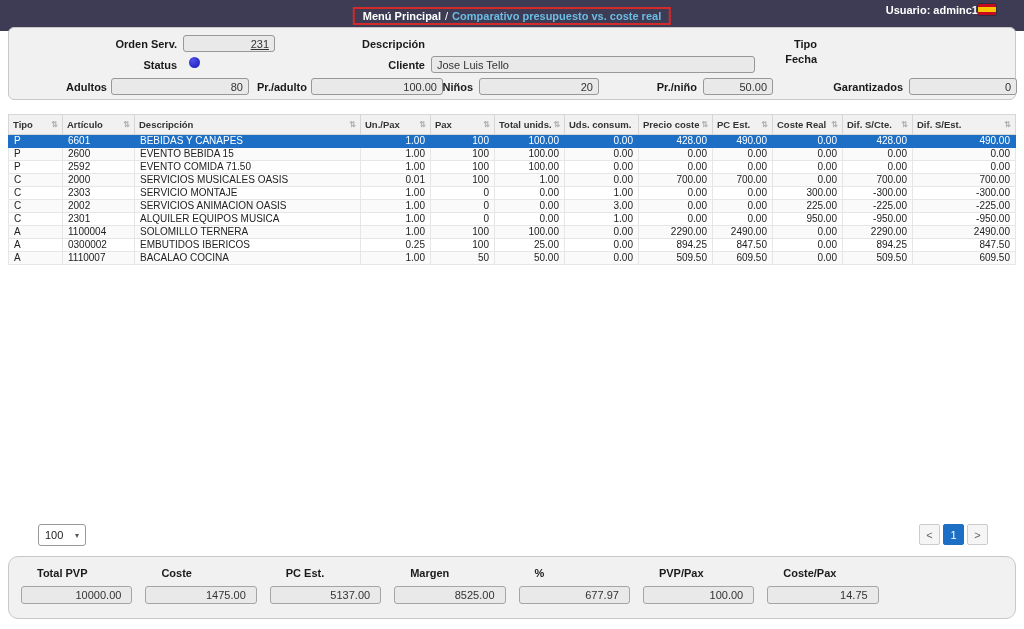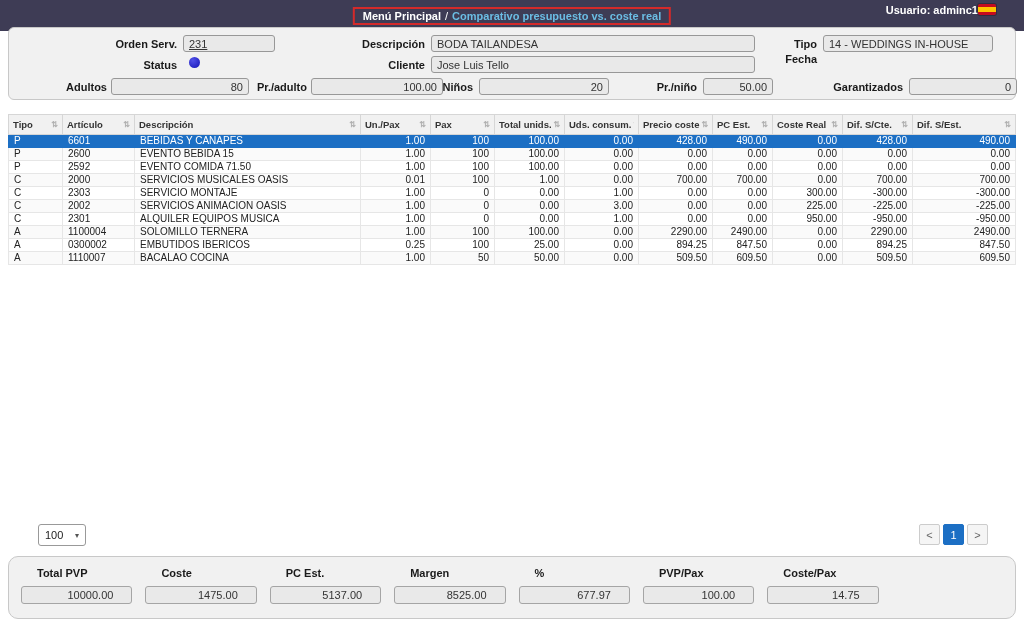--- a/index.html
+++ b/index.html
@@ -13,21 +13,21 @@
   .bc-sep { color:#ffffff; font-size:11px; margin:0 4px; }
   .bc-current { color:#6bbde4; font-weight:bold; font-size:11px; }
   .user-area { position:absolute; right:28px; top:0; height:19px; display:flex; align-items:center; }
   .user-label { color:#fff; font-weight:bold; font-size:11px; }
   .flag { width:18px; height:11px; border-radius:2px; background:linear-gradient(to bottom,#c60b1e 0 27%,#ffc400 27% 73%,#c60b1e 73% 100%); box-shadow:0 0 0 1px rgba(0,0,0,.25); }
 
   
   .header-box { position:absolute; left:8px; top:27px; width:1008px; height:73px; background:#f1f1f1; border:1px solid #c8c8c8; border-radius:6px; }
   .lbl { position:absolute; font-size:11px; font-weight:bold; color:#1a1a1a; text-align:right; line-height:17px; white-space:nowrap; }
   .inp { position:absolute; height:17px; background:#e9e9e9; border:1px solid #989898; border-radius:3px; font-family:inherit; font-size:11px; color:#333; padding:0 5px; }
-  .inp.center { text-align:left;text-decoration:underline; }
+  .inp.center { text-align:right;text-decoration:underline; }
   .inp.right  { text-align:right; }
   .status-dot { position:absolute; left:180px; top:29px; width:11px; height:11px; border-radius:50%; background:radial-gradient(circle at 35% 30%, #5050e8, #1515b5); }
 
   
   .grid { position:absolute; left:8px; top:114px; width:1008px; border-collapse:collapse; table-layout:fixed; }
   .grid th { background:#f1f1f1; border:1px solid #d6d6d6; height:20px; padding:0 4px; font-size:9.5px; color:#333; font-weight:bold; }
   .th-inner { display:flex; justify-content:space-between; align-items:center; overflow:hidden; white-space:nowrap; }
   .sort-icon { color:#b0b0b0; font-size:8px; margin-left:2px; flex:none; }
   .grid td { border:1px solid #e6e6e6; font-size:10px; color:#222; padding:0 5px; height:12px; line-height:12px; white-space:nowrap; overflow:hidden; background:#fff; }
   .grid td.num { text-align:right; }
@@ -44,21 +44,21 @@
   .pagebar { position:absolute; left:8px; top:524px; width:1008px; height:24px; }
   .size-select { position:absolute; left:30px; top:0; width:48px; height:22px; background:#fff; border:1px solid #999; border-radius:3px; display:flex; align-items:center; justify-content:space-between; padding:0 6px; cursor:pointer; }
   .size-select .chev { font-size:8px; color:#555; }
   .pager { position:absolute; right:28px; top:0; display:flex; gap:3px; }
   .pg { width:21px; height:21px; border:1px solid #ccc; background:#f5f5f5; color:#666; font-size:11px; font-family:inherit; border-radius:2px; cursor:pointer; }
   .pg.active { background:#1c6fc4; border-color:#1c6fc4; color:#fff; }
 
   
   .footer-box { position:absolute; left:8px; top:556px; width:1008px; height:63px; background:#f1f1f1; border:1px solid #c8c8c8; border-radius:10px; padding:9px 12px 0; display:grid; grid-template-columns:repeat(8,1fr); column-gap:13px; }
   .f-label { font-size:11px; font-weight:bold; color:#1a1a1a; margin:1px 0 7px 16px; white-space:nowrap; }
-  .f-value { height:18px; background:#e9e9e9; border:1px solid #a5a5a5; border-radius:3px; font-size:11px; color:#333; text-align:right; padding:0 18px; line-height:16px; }
+  .f-value { height:18px; background:#e9e9e9; border:1px solid #a5a5a5; border-radius:3px; font-size:11px; color:#333; text-align:right; padding:0 10px; line-height:16px; }
 </style>
 </head>
 <body>
 
 <div class="topbar">
   <div class="bc-box">
     <span class="bc-root">Menú Principal</span>
     <span class="bc-sep">/</span>
     <span class="bc-current">Comparativo presupuesto vs. coste real</span>
   </div>
@@ -66,36 +66,34 @@
     <span class="user-label">Usuario: adminc1</span>
     <span class="flag"></span>
   </div>
 </div>
 
 <div class="header-box">
 
   <span class="lbl" style="left:40px;top:8px;width:128px;">Orden Serv.</span>
   <input class="inp center" style="left: 174px; top: 7px; width: 92px;" readonly="" value="231">
   <span class="lbl" style="left:290px;top:8px;width:126px;">Descripción</span>
-  <input class="inp" style="left: 422px; top: 7px; width: 324px;" readonly="" value="BODA TAILANDESA">
   <span class="lbl" style="left:744px;top:8px;width:64px;">Tipo</span>
-  <input class="inp" style="left: 814px; top: 7px; width: 170px;" readonly="" value="14 - WEDDINGS IN-HOUSE">
 
   <span class="lbl" style="left:40px;top:29px;width:128px;">Status</span>
   <span class="status-dot"></span>
   <span class="lbl" style="left:290px;top:29px;width:126px;">Cliente</span>
   <input class="inp" style="left: 422px; top: 28px; width: 324px;" readonly="" value="Jose Luis Tello">
   <span class="lbl" style="left:744px;top:23px;width:64px;">Fecha</span>
 
   <span class="lbl" style="left:12px;top:51px;width:86px;">Adultos</span>
   <input class="inp right" style="left: 102px; top: 50px; width: 138px;" readonly="" value="80">
   <span class="lbl" style="left:236px;top:51px;width:62px;">Pr./adulto</span>
   <input class="inp right" style="left: 302px; top: 50px; width: 132px;" readonly="" value="100.00">
   <span class="lbl" style="left:400px;top:51px;width:64px;">Niños</span>
-  <input class="inp right" style="left: 470px; top: 50px; width: 130px;" readonly="" value="20">
+  <input class="inp right" style="left: 470px; top: 50px; width: 120px;" readonly="" value="20">
   <span class="lbl" style="left:600px;top:51px;width:88px;">Pr./niño</span>
   <input class="inp right" style="left: 694px; top: 50px; width: 70px;" readonly="" value="50.00">
   <span class="lbl" style="left:786px;top:51px;width:108px;">Garantizados</span>
   <input class="inp right" style="left: 900px; top: 50px; width: 108px;" readonly="" value="0">
 </div>
 
 <table class="grid">
   <thead>
     <tr>
         <th>

